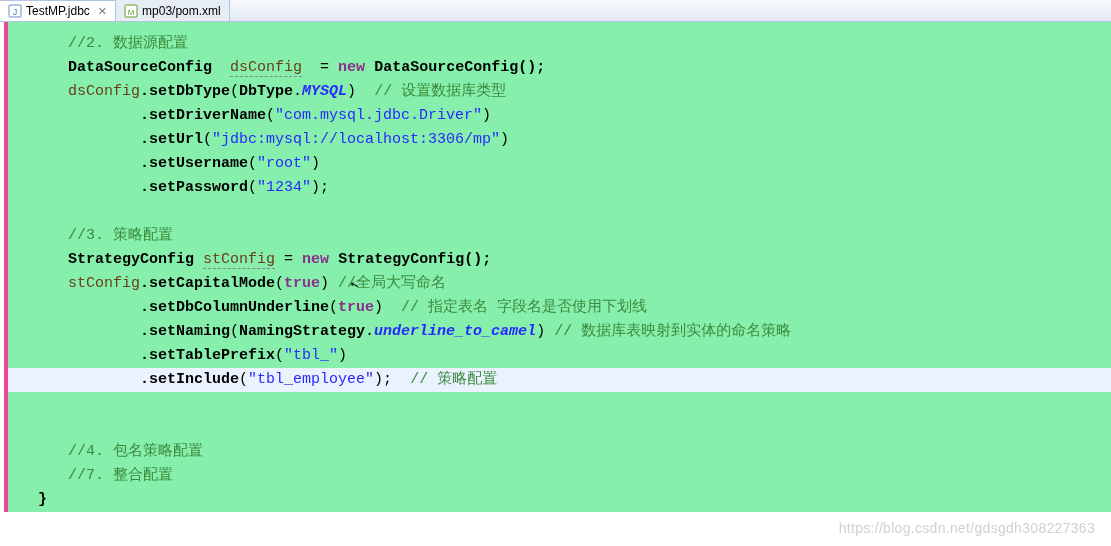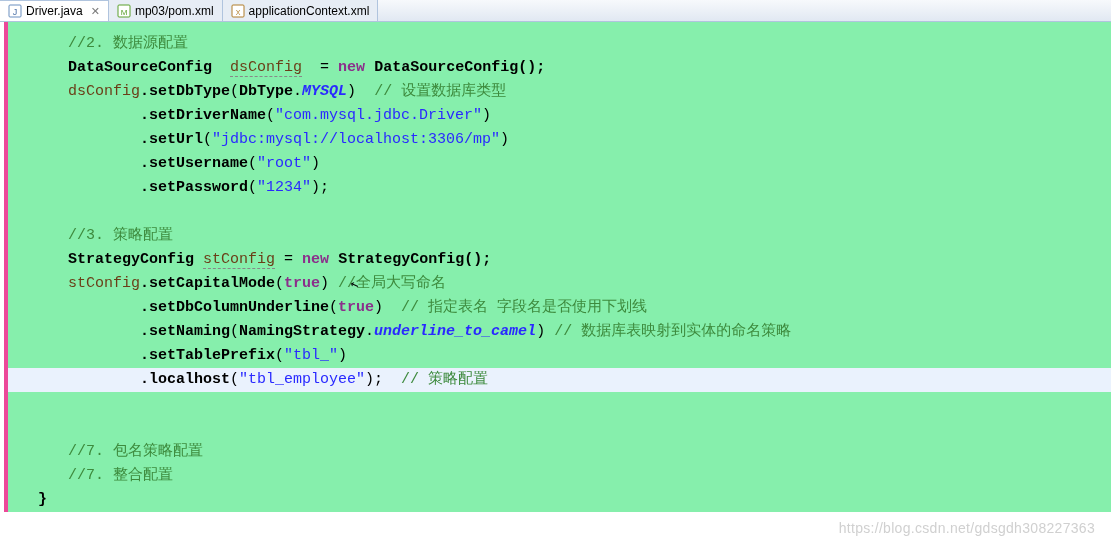--- a/index.html
+++ b/index.html
@@ -81,61 +81,52 @@
 <body>
 
 <div class="tabs">
   <div class="tab active">
     <span class="tab-icon">
       <svg viewBox="0 0 14 14">
           <rect x="1" y="1" width="12" height="12" rx="1" fill="#fff" stroke="#6a8fbf"></rect>
           <text x="7" y="11" font-size="9" text-anchor="middle" fill="#4a6fa5" font-family="sans-serif">J</text>
         </svg>
     </span>
-    <span>Driver.java</span>
+    <span>TestMP.jdbc</span>
     <span class="close-x">✕</span>
   </div>
   <div class="tab">
     <span class="tab-icon">
       <svg viewBox="0 0 14 14">
           <rect x="1" y="1" width="12" height="12" rx="1" fill="#fff" stroke="#5aa02c"></rect>
           <text x="7" y="11" font-size="8" text-anchor="middle" fill="#5aa02c" font-family="sans-serif">M</text>
         </svg>
     </span>
     <span>mp03/pom.xml</span>
-  </div>
-  <div class="tab">
-    <span class="tab-icon">
-      <svg viewBox="0 0 14 14">
-          <rect x="1" y="1" width="12" height="12" rx="1" fill="#fff" stroke="#b07d2b"></rect>
-          <text x="7" y="11" font-size="7" text-anchor="middle" fill="#b07d2b" font-family="sans-serif">X</text>
-        </svg>
-    </span>
-    <span>applicationContext.xml</span>
   </div>
 </div>
 
 <div class="editor">
 <pre><span class="line"><span class="c-comment">//2. 数据源配置</span></span>
 <span class="line"><span class="c-type">DataSourceConfig</span>  <span class="c-var u-var">dsConfig</span>  <span class="c-punct">=</span> <span class="c-keyword">new</span> <span class="c-type">DataSourceConfig();</span></span>
 <span class="line"><span class="c-var">dsConfig</span><span class="c-method">.setDbType</span><span class="c-punct">(</span><span class="c-type">DbType</span><span class="c-punct">.</span><span class="c-static">MYSQL</span><span class="c-punct">)</span>  <span class="c-comment">// 设置数据库类型</span></span>
 <span class="line">        <span class="c-method">.setDriverName</span><span class="c-punct">(</span><span class="c-string">"com.mysql.jdbc.Driver"</span><span class="c-punct">)</span></span>
 <span class="line">        <span class="c-method">.setUrl</span><span class="c-punct">(</span><span class="c-string">"jdbc:mysql://localhost:3306/mp"</span><span class="c-punct">)</span></span>
 <span class="line">        <span class="c-method">.setUsername</span><span class="c-punct">(</span><span class="c-string">"root"</span><span class="c-punct">)</span></span>
 <span class="line">        <span class="c-method">.setPassword</span><span class="c-punct">(</span><span class="c-string">"1234"</span><span class="c-punct">);</span></span>
 <span class="line blank"></span>
 <span class="line"><span class="c-comment">//3. 策略配置</span></span>
 <span class="line"><span class="c-type">StrategyConfig</span> <span class="c-var u-var">stConfig</span> <span class="c-punct">=</span> <span class="c-keyword">new</span> <span class="c-type">StrategyConfig();</span></span>
 <span class="line"><span class="c-var">stConfig</span><span class="c-method">.setCapitalMode</span><span class="c-punct">(</span><span class="c-keyword">true</span><span class="c-punct">)</span> <span class="c-comment">//全局大写命名</span></span>
 <span class="line">        <span class="c-method">.setDbColumnUnderline</span><span class="c-punct">(</span><span class="c-keyword">true</span><span class="c-punct">)</span>  <span class="c-comment">// 指定表名 字段名是否使用下划线</span></span>
 <span class="line">        <span class="c-method">.setNaming</span><span class="c-punct">(</span><span class="c-type">NamingStrategy</span><span class="c-punct">.</span><span class="c-static">underline_to_camel</span><span class="c-punct">)</span> <span class="c-comment">// 数据库表映射到实体的命名策略</span></span>
 <span class="line">        <span class="c-method">.setTablePrefix</span><span class="c-punct">(</span><span class="c-string">"tbl_"</span><span class="c-punct">)</span></span>
-<span class="line hl">        <span class="c-method">.localhost</span><span class="c-punct">(</span><span class="c-string">"tbl_employee"</span><span class="c-punct">);</span>  <span class="c-comment">// 策略配置</span></span>
+<span class="line hl">        <span class="c-method">.setInclude</span><span class="c-punct">(</span><span class="c-string">"tbl_employee"</span><span class="c-punct">);</span>  <span class="c-comment">// 策略配置</span></span>
 <span class="line blank"></span>
-<span class="line"><span class="c-comment">//7. 包名策略配置</span></span>
+<span class="line"><span class="c-comment">//4. 包名策略配置</span></span>
 <span class="line"><span class="c-comment">//7. 整合配置</span></span>
 <span class="line" style="padding-left:30px;"><span class="c-brace">}</span></span>
 </pre>
 </div>
 
 <span class="cursor-arrow">↖</span>
 
 <div class="watermark">https://blog.csdn.net/gdsgdh308227363</div>
 
 </body></html>

